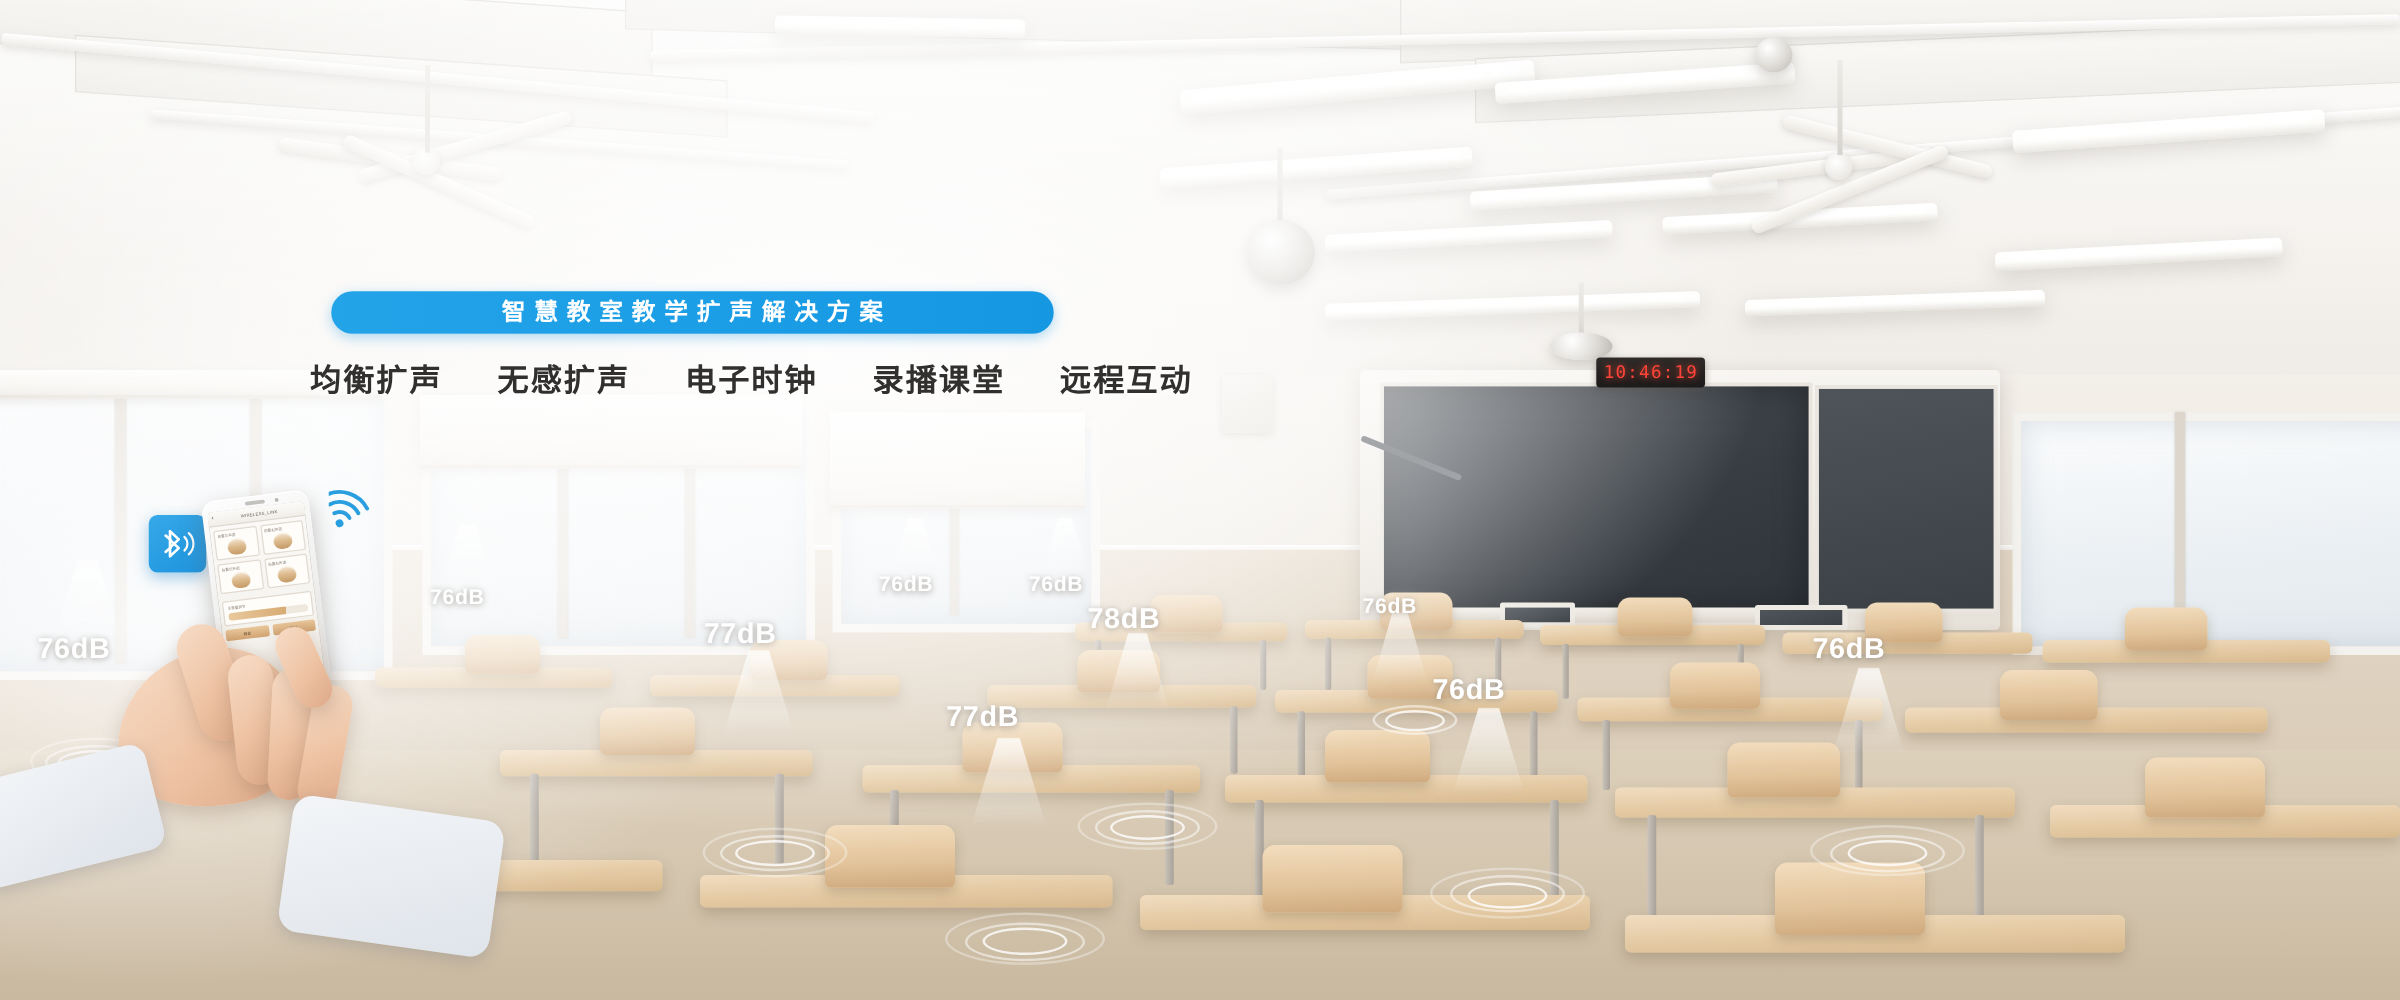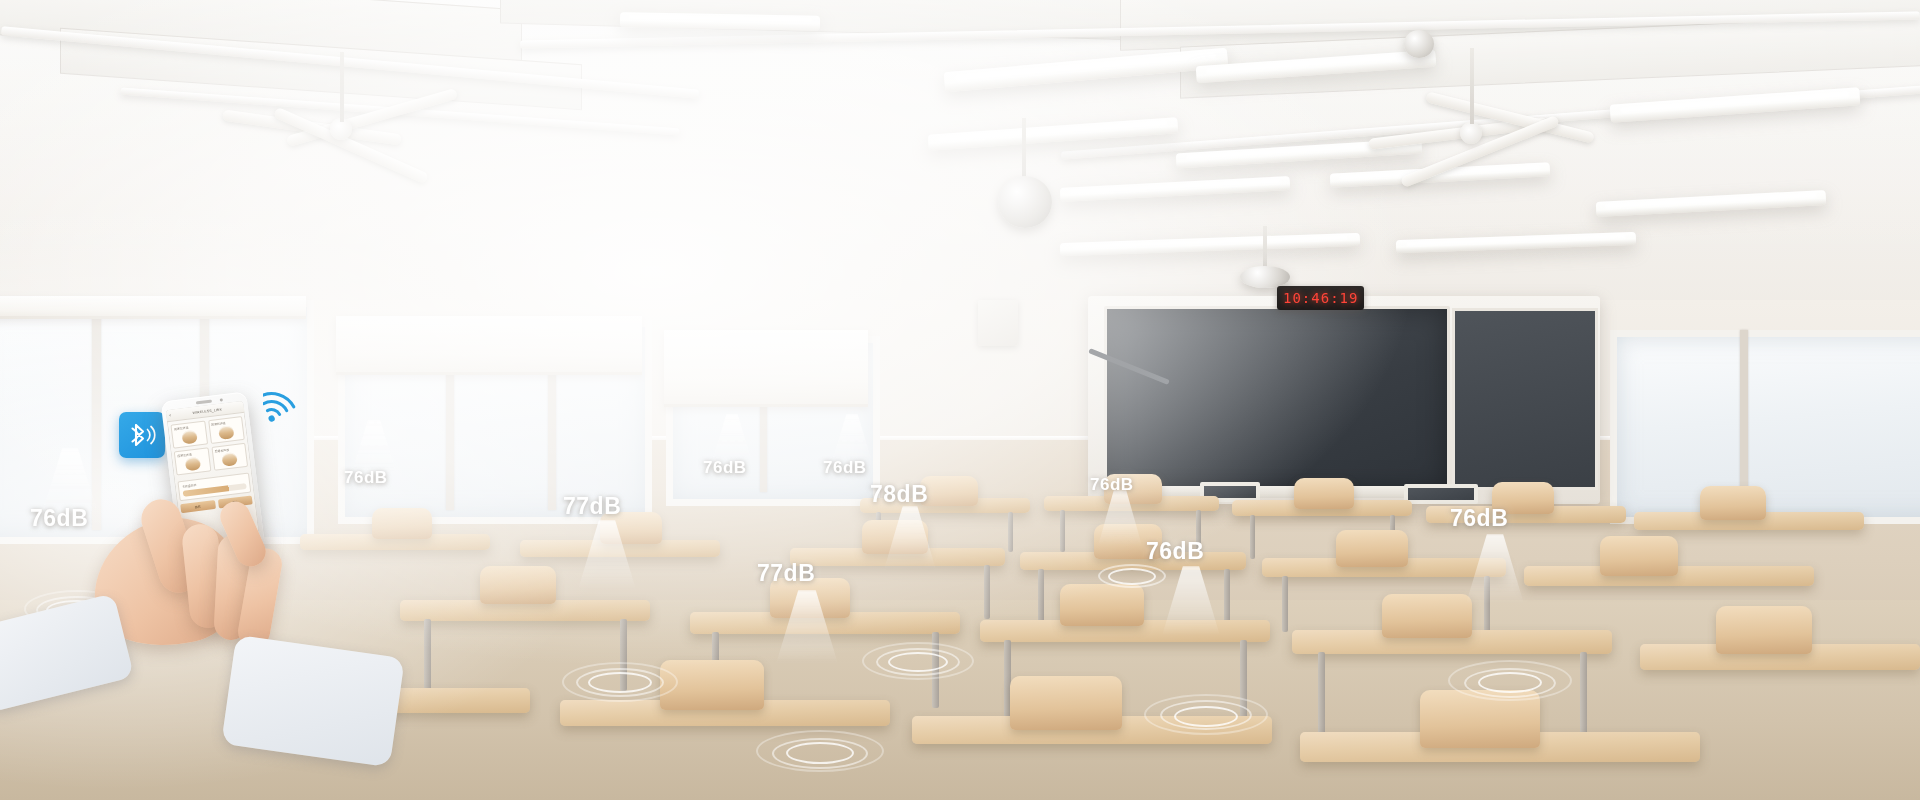--- a/index.html
+++ b/index.html
@@ -391,21 +391,31 @@
         <div class="db sm" style="left: 823px; top: 458px;">76dB</div>
         <div class="db" style="left: 870px; top: 481px;">78dB</div>
         <div class="db" style="left: 757px; top: 560px;">77dB</div>
         <div class="db" style="left: 1146px; top: 538px;">76dB</div>
         <div class="db sm" style="left: 1090px; top: 475px;">76dB</div>
         <div class="db" style="left: 1450px; top: 505px;">76dB</div>
       </div>
   </div>
 
 
-
+  <div class="pill">
+    <span>智慧教室教学扩声解决方案</span>
+  </div>
+
+  <div class="features">
+      <div class="feat">均衡扩声</div>
+      <div class="feat">无感扩声</div>
+      <div class="feat">电子时钟</div>
+      <div class="feat">录播课堂</div>
+      <div class="feat">远程互动</div>
+    </div>
 
   <div class="bt-badge">
     <svg width="30" height="26" viewBox="0 0 30 26">
       <path d="M9 3 L16 9.5 L9 16 L9 3 M9 10 L16 16.5 L9 23 L9 10" fill="none" stroke="#ffffff" stroke-width="2.1" stroke-linejoin="round" stroke-linecap="round"></path>
       <path d="M5.5 6.5 L9.5 9.8" fill="none" stroke="#ffffff" stroke-width="2.1" stroke-linecap="round"></path>
       <path d="M5.5 19.5 L9.5 16.2" fill="none" stroke="#ffffff" stroke-width="2.1" stroke-linecap="round"></path>
       <path d="M20.5 7.5 A7.5 7.5 0 0 1 20.5 18.5" fill="none" stroke="#ffffff" stroke-width="1.7" stroke-linecap="round"></path>
       <path d="M24 4.5 A11.5 11.5 0 0 1 24 21.5" fill="none" stroke="#ffffff" stroke-width="1.7" stroke-linecap="round"></path>
     </svg>
   </div>

